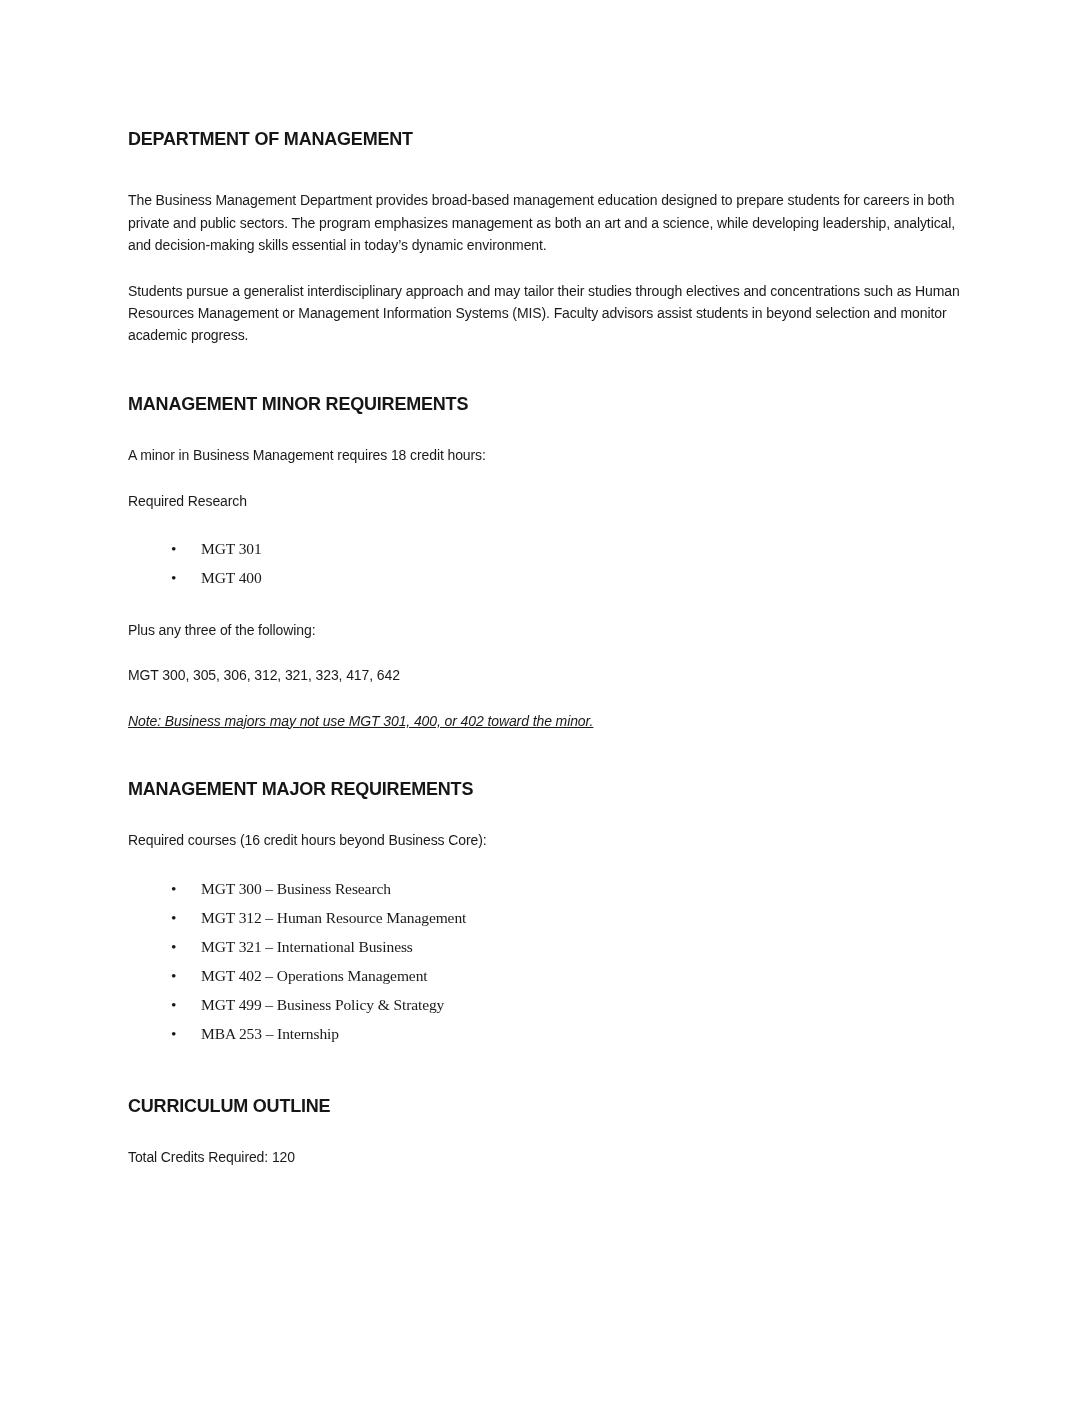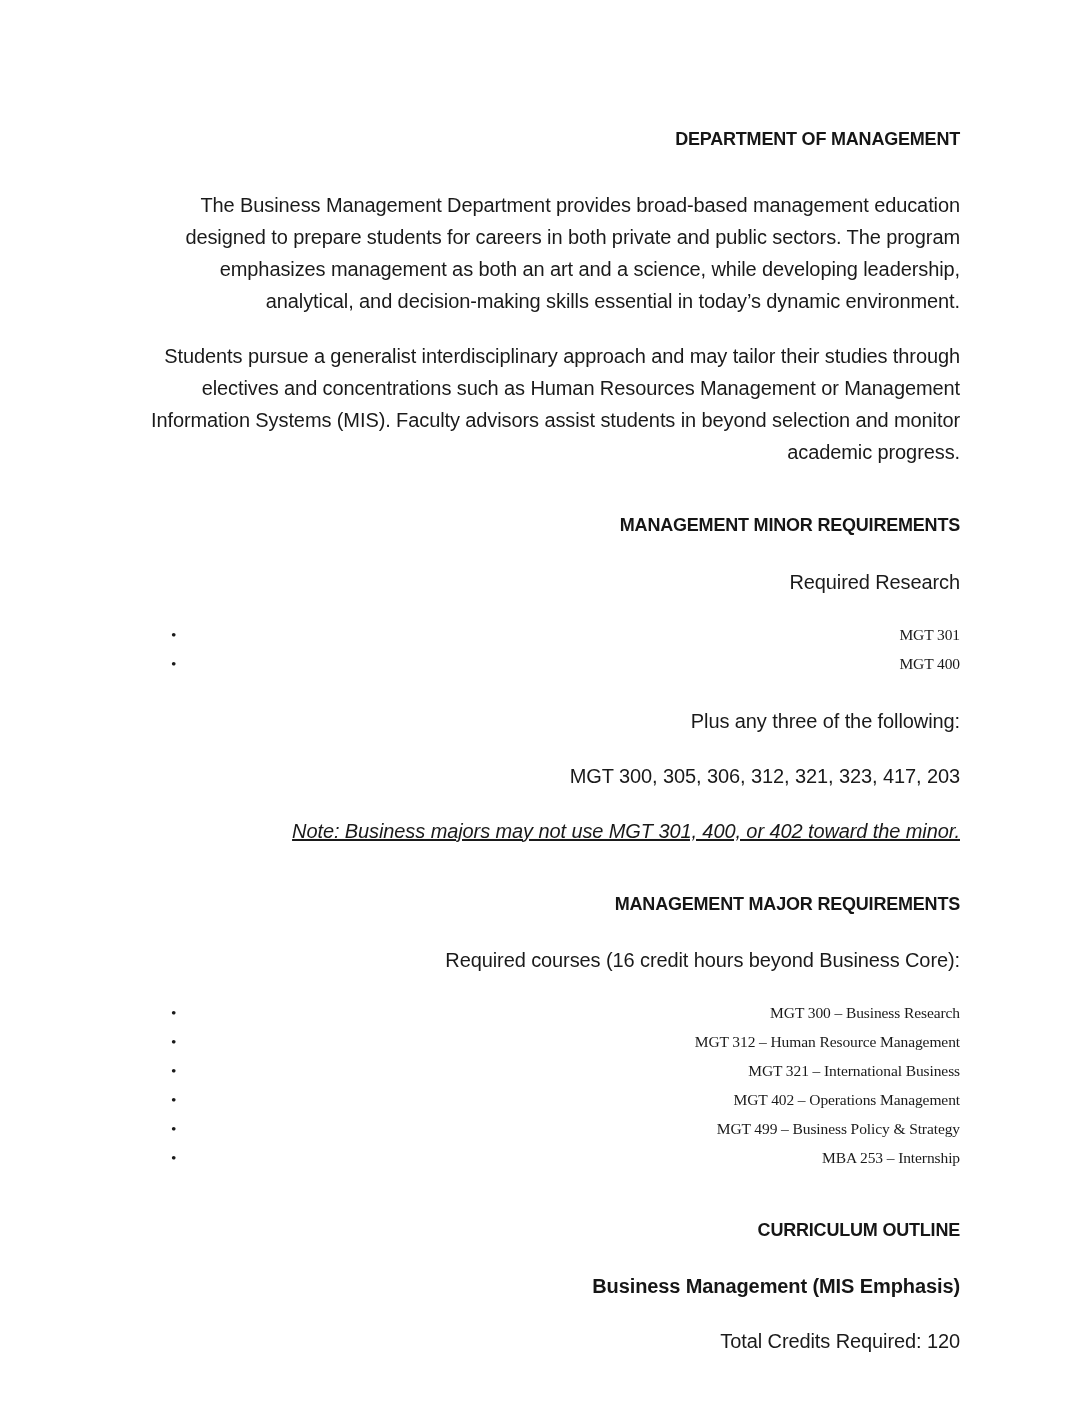--- a/index.html
+++ b/index.html
@@ -1,15 +1,15 @@
 <!DOCTYPE html>
 <html><head>
 <meta charset="utf-8">
 <style>
-  * { margin: 0; padding: 0; box-sizing: border-box; text-align: right; }
+  * { margin: 0; padding: 0; box-sizing: border-box; }
   html, body {
     background: #ffffff;
     font-family: "Liberation Sans", "DejaVu Sans", sans-serif;
   }
   .page {
     width: 1088px;
     height: 1408px;
     margin: 0 auto;
     background: #ffffff;
     color: #1a1a1a;
@@ -26,21 +26,21 @@
   }
   h2.doc-heading {
     font-size: 18px;
     font-weight: 700;
     letter-spacing: -0.2px;
     line-height: 1.3;
     color: #161616;
     margin: 46px 0 28px 0;
   }
   p.body-text {
-    font-size: 20px;
+    font-size: 14px;
     line-height: 1.6;
     letter-spacing: -0.1px;
     margin: 8px 0 23px 0;
   }
   p.note-text {
     font-style: italic;
     text-decoration: underline;
   }
   p.sub-heading {
     font-weight: 700;
@@ -73,46 +73,46 @@
 <div class="page">
 
   <h1 class="doc-heading">DEPARTMENT OF MANAGEMENT</h1>
 
   <p class="body-text">The Business Management Department provides broad-based management education designed to prepare students for careers in both private and public sectors. The program emphasizes management as both an art and a science, while developing leadership, analytical, and decision-making skills essential in today’s dynamic environment.</p>
 
   <p class="body-text">Students pursue a generalist interdisciplinary approach and may tailor their studies through electives and concentrations such as Human Resources Management or Management Information Systems (MIS). Faculty advisors assist students in beyond selection and monitor academic progress.</p>
 
   <h2 class="doc-heading">MANAGEMENT MINOR REQUIREMENTS</h2>
 
+  <p class="body-text">A minor in Business Management requires 18 credit hours:</p>
 
   <p class="body-text">Required Research</p>
 
   <ul class="course-list">
     <li>MGT 301</li>
     <li>MGT 400</li>
   </ul>
 
   <p class="body-text">Plus any three of the following:</p>
 
-  <p class="body-text">MGT 300, 305, 306, 312, 321, 323, 417, 203</p>
+  <p class="body-text">MGT 300, 305, 306, 312, 321, 323, 417, 642</p>
 
   <p class="body-text note-text">Note: Business majors may not use MGT 301, 400, or 402 toward the minor.</p>
 
   <h2 class="doc-heading">MANAGEMENT MAJOR REQUIREMENTS</h2>
 
   <p class="body-text">Required courses (16 credit hours beyond Business Core):</p>
 
   <ul class="course-list">
     <li>MGT 300 – Business Research</li>
     <li>MGT 312 – Human Resource Management</li>
     <li>MGT 321 – International Business</li>
     <li>MGT 402 – Operations Management</li>
     <li>MGT 499 – Business Policy &amp; Strategy</li>
     <li>MBA 253 – Internship</li>
   </ul>
 
   <h2 class="doc-heading">CURRICULUM OUTLINE</h2>
 
-  <p class="body-text sub-heading">Business Management (MIS Emphasis)</p>
 
   <p class="body-text">Total Credits Required: 120</p>
 
 </div>
 
 </body></html>

